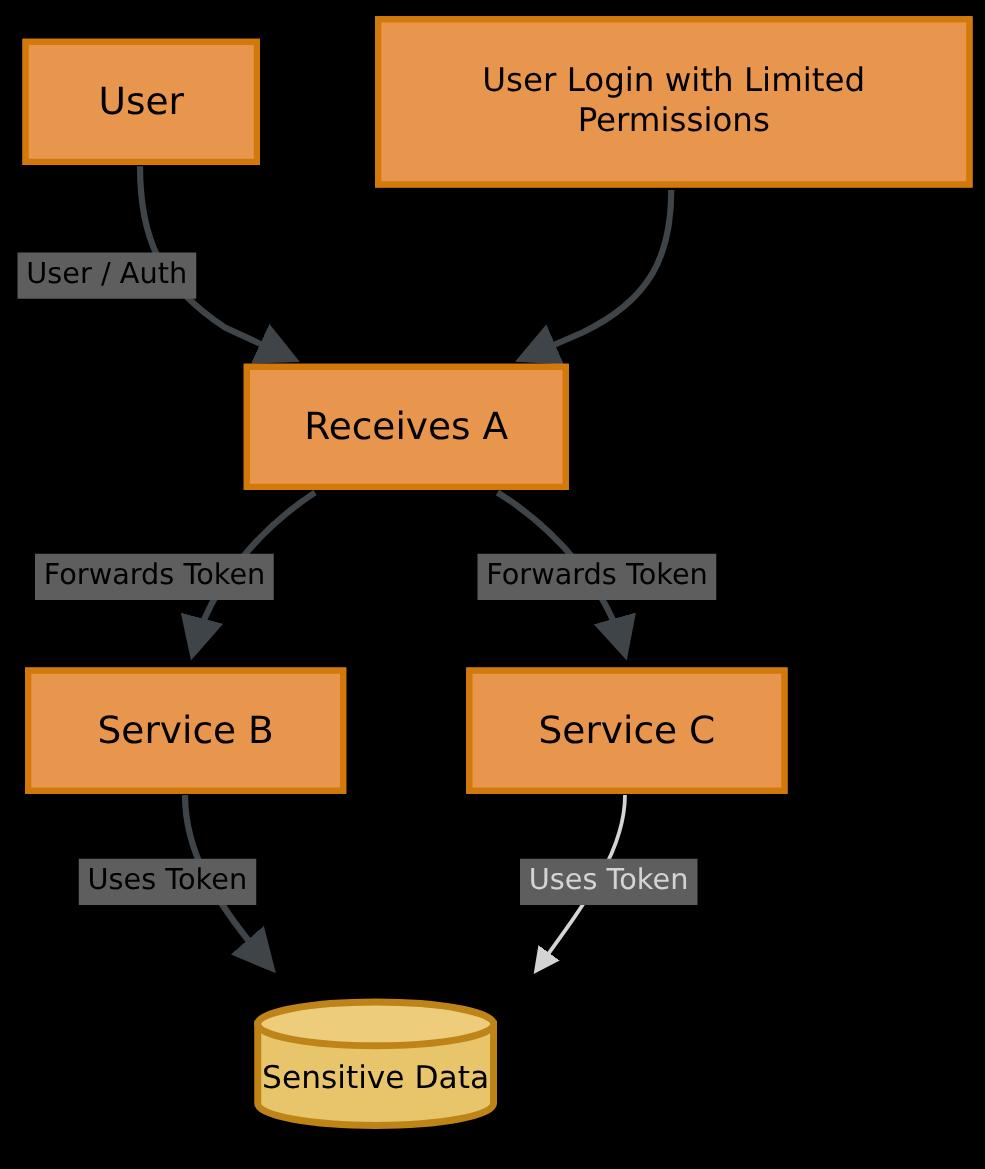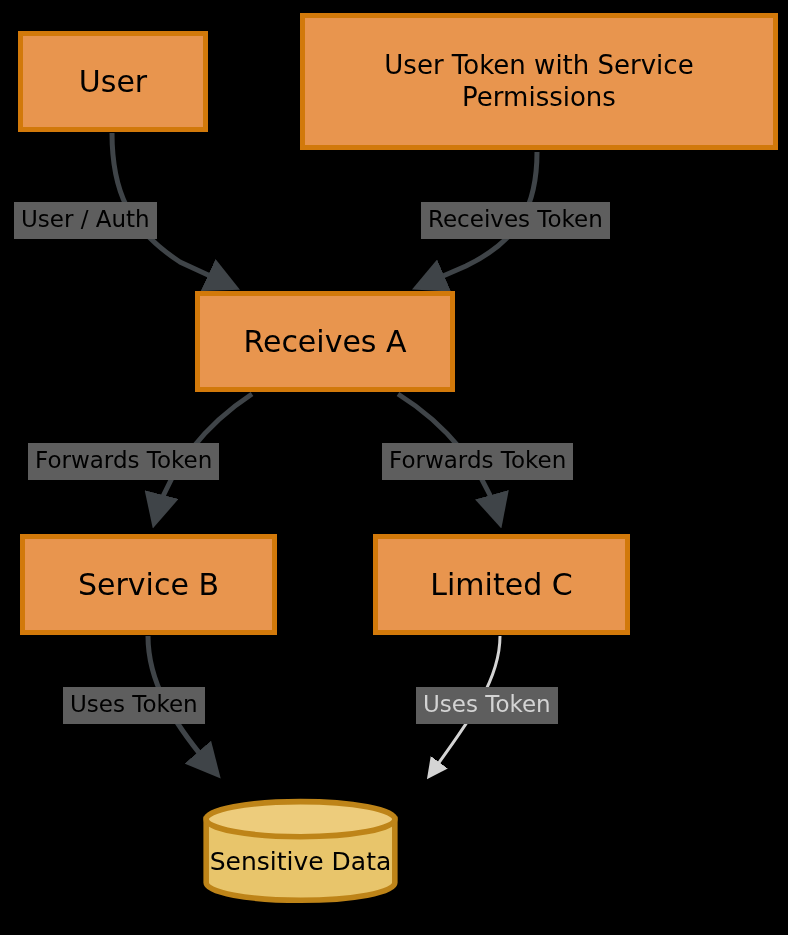--- a/index.html
+++ b/index.html
@@ -103,51 +103,48 @@
     <path d="M 148,636 C 148,680 170,720 215,772" fill="none" stroke="#3F4448" stroke-width="5" marker-end="url(#arrow-dark)"></path>
 
     <path d="M 500,636 C 500,680 470,720 430,775" fill="none" stroke="#D4D4D4" stroke-width="3" marker-end="url(#arrow-light)"></path>
   </svg>
 
   <div class="node node-box" style="left:18px; top:31px; width:190px; height:101px;">
     <span class="node-label">User</span>
   </div>
 
   <div class="node node-box big" style="left:300px; top:13px; width:478px; height:137px;">
-    <span class="node-label">User Token with Service
+    <span class="node-label">User Login with Limited
 Permissions</span>
   </div>
 
   <div class="node node-box" style="left:195px; top:291px; width:260px; height:101px;">
     <span class="node-label">Receives A</span>
   </div>
 
   <div class="node node-box" style="left:20px; top:534px; width:257px; height:101px;">
     <span class="node-label">Service B</span>
   </div>
 
   <div class="node node-box" style="left:373px; top:534px; width:257px; height:101px;">
-    <span class="node-label">Limited C</span>
+    <span class="node-label">Service C</span>
   </div>
 
   <div class="node-db" style="left:203px; top:785px; width:195px; height:132px;">
     <svg width="245" height="132" viewBox="0 0 245 132" xmlns="http://www.w3.org/2000/svg">
       <path d="M 4,26 L 4,106 A 118.5,22 0 0 0 241,106 L 241,26 Z" fill="#E8C56B" stroke="#BE8418" stroke-width="7"></path>
       <ellipse cx="122.5" cy="26" rx="118.5" ry="22" fill="#EDCC7C" stroke="#BE8418" stroke-width="7"></ellipse>
     </svg>
     <div class="db-text">Sensitive Data</div>
   </div>
 
   <div class="edge-label" style="left:14px; top:202px;">
     <span>User / Auth</span>
   </div>
 
-  <div class="edge-label" style="left:421px; top:202px;">
-    <span>Receives Token</span>
-  </div>
 
   <div class="edge-label" style="left:28px; top:443px;">
     <span>Forwards Token</span>
   </div>
 
   <div class="edge-label" style="left:382px; top:443px;">
     <span>Forwards Token</span>
   </div>
 
   <div class="edge-label" style="left:63px; top:687px;">

